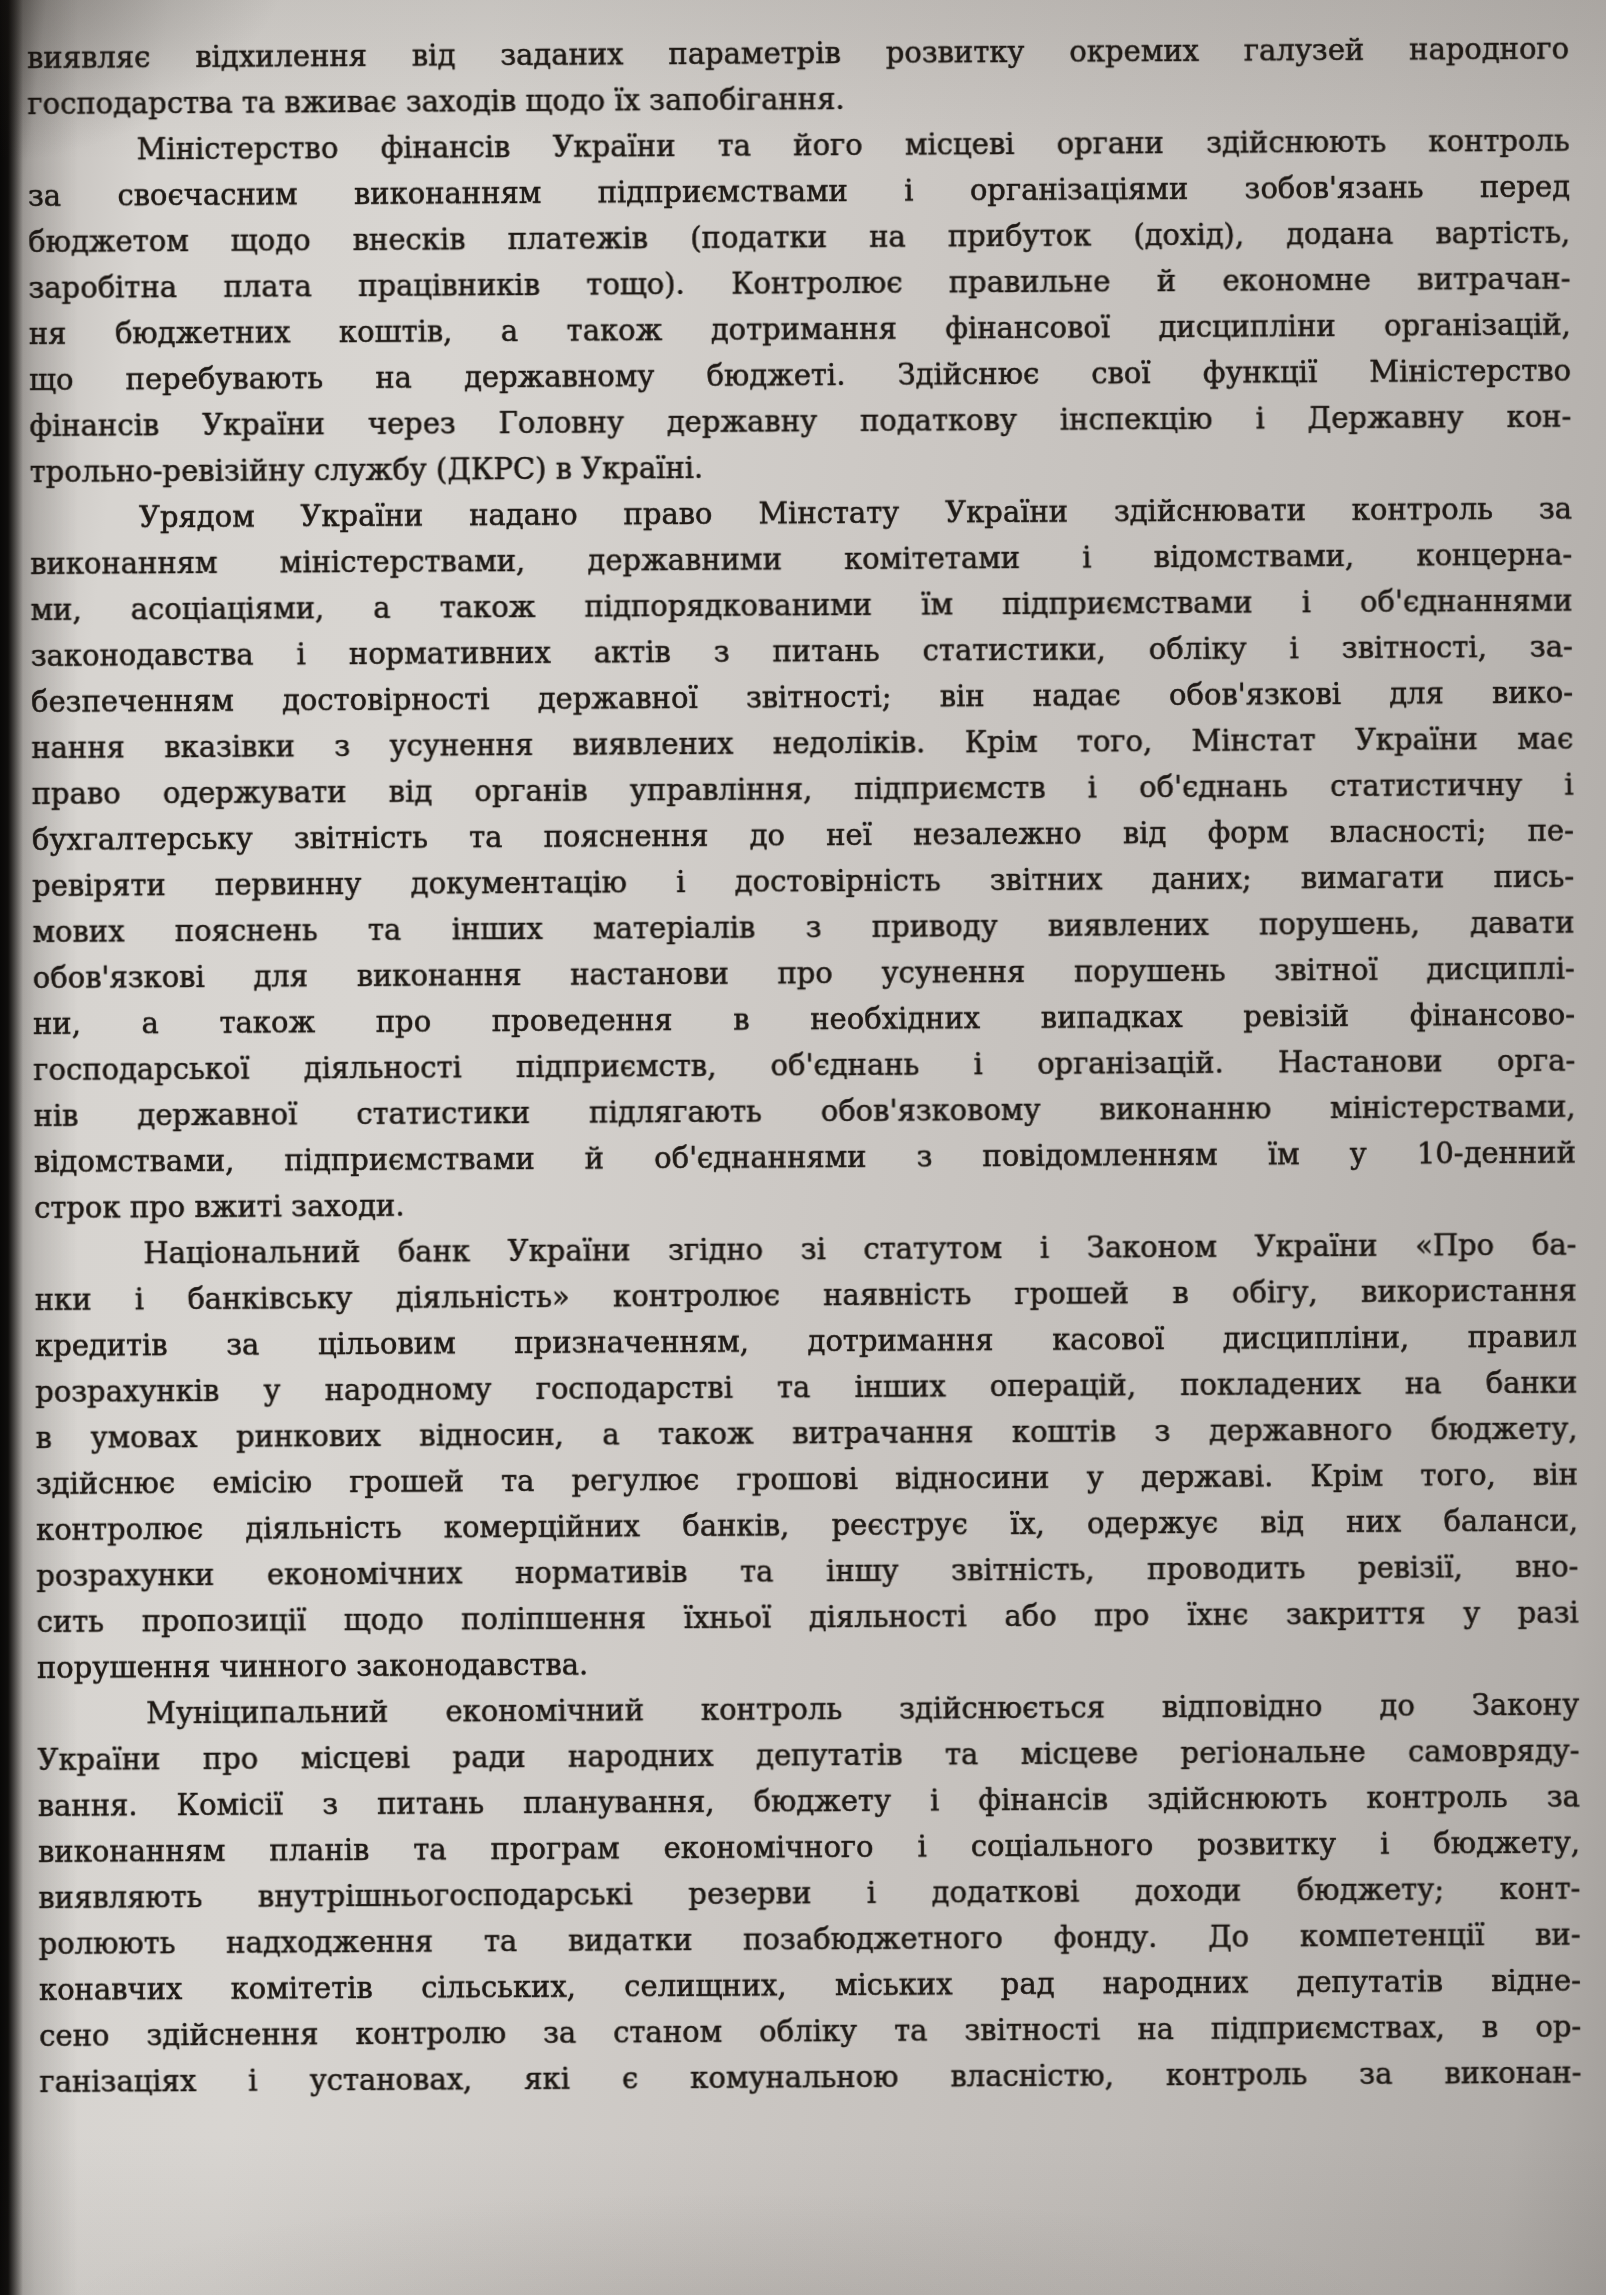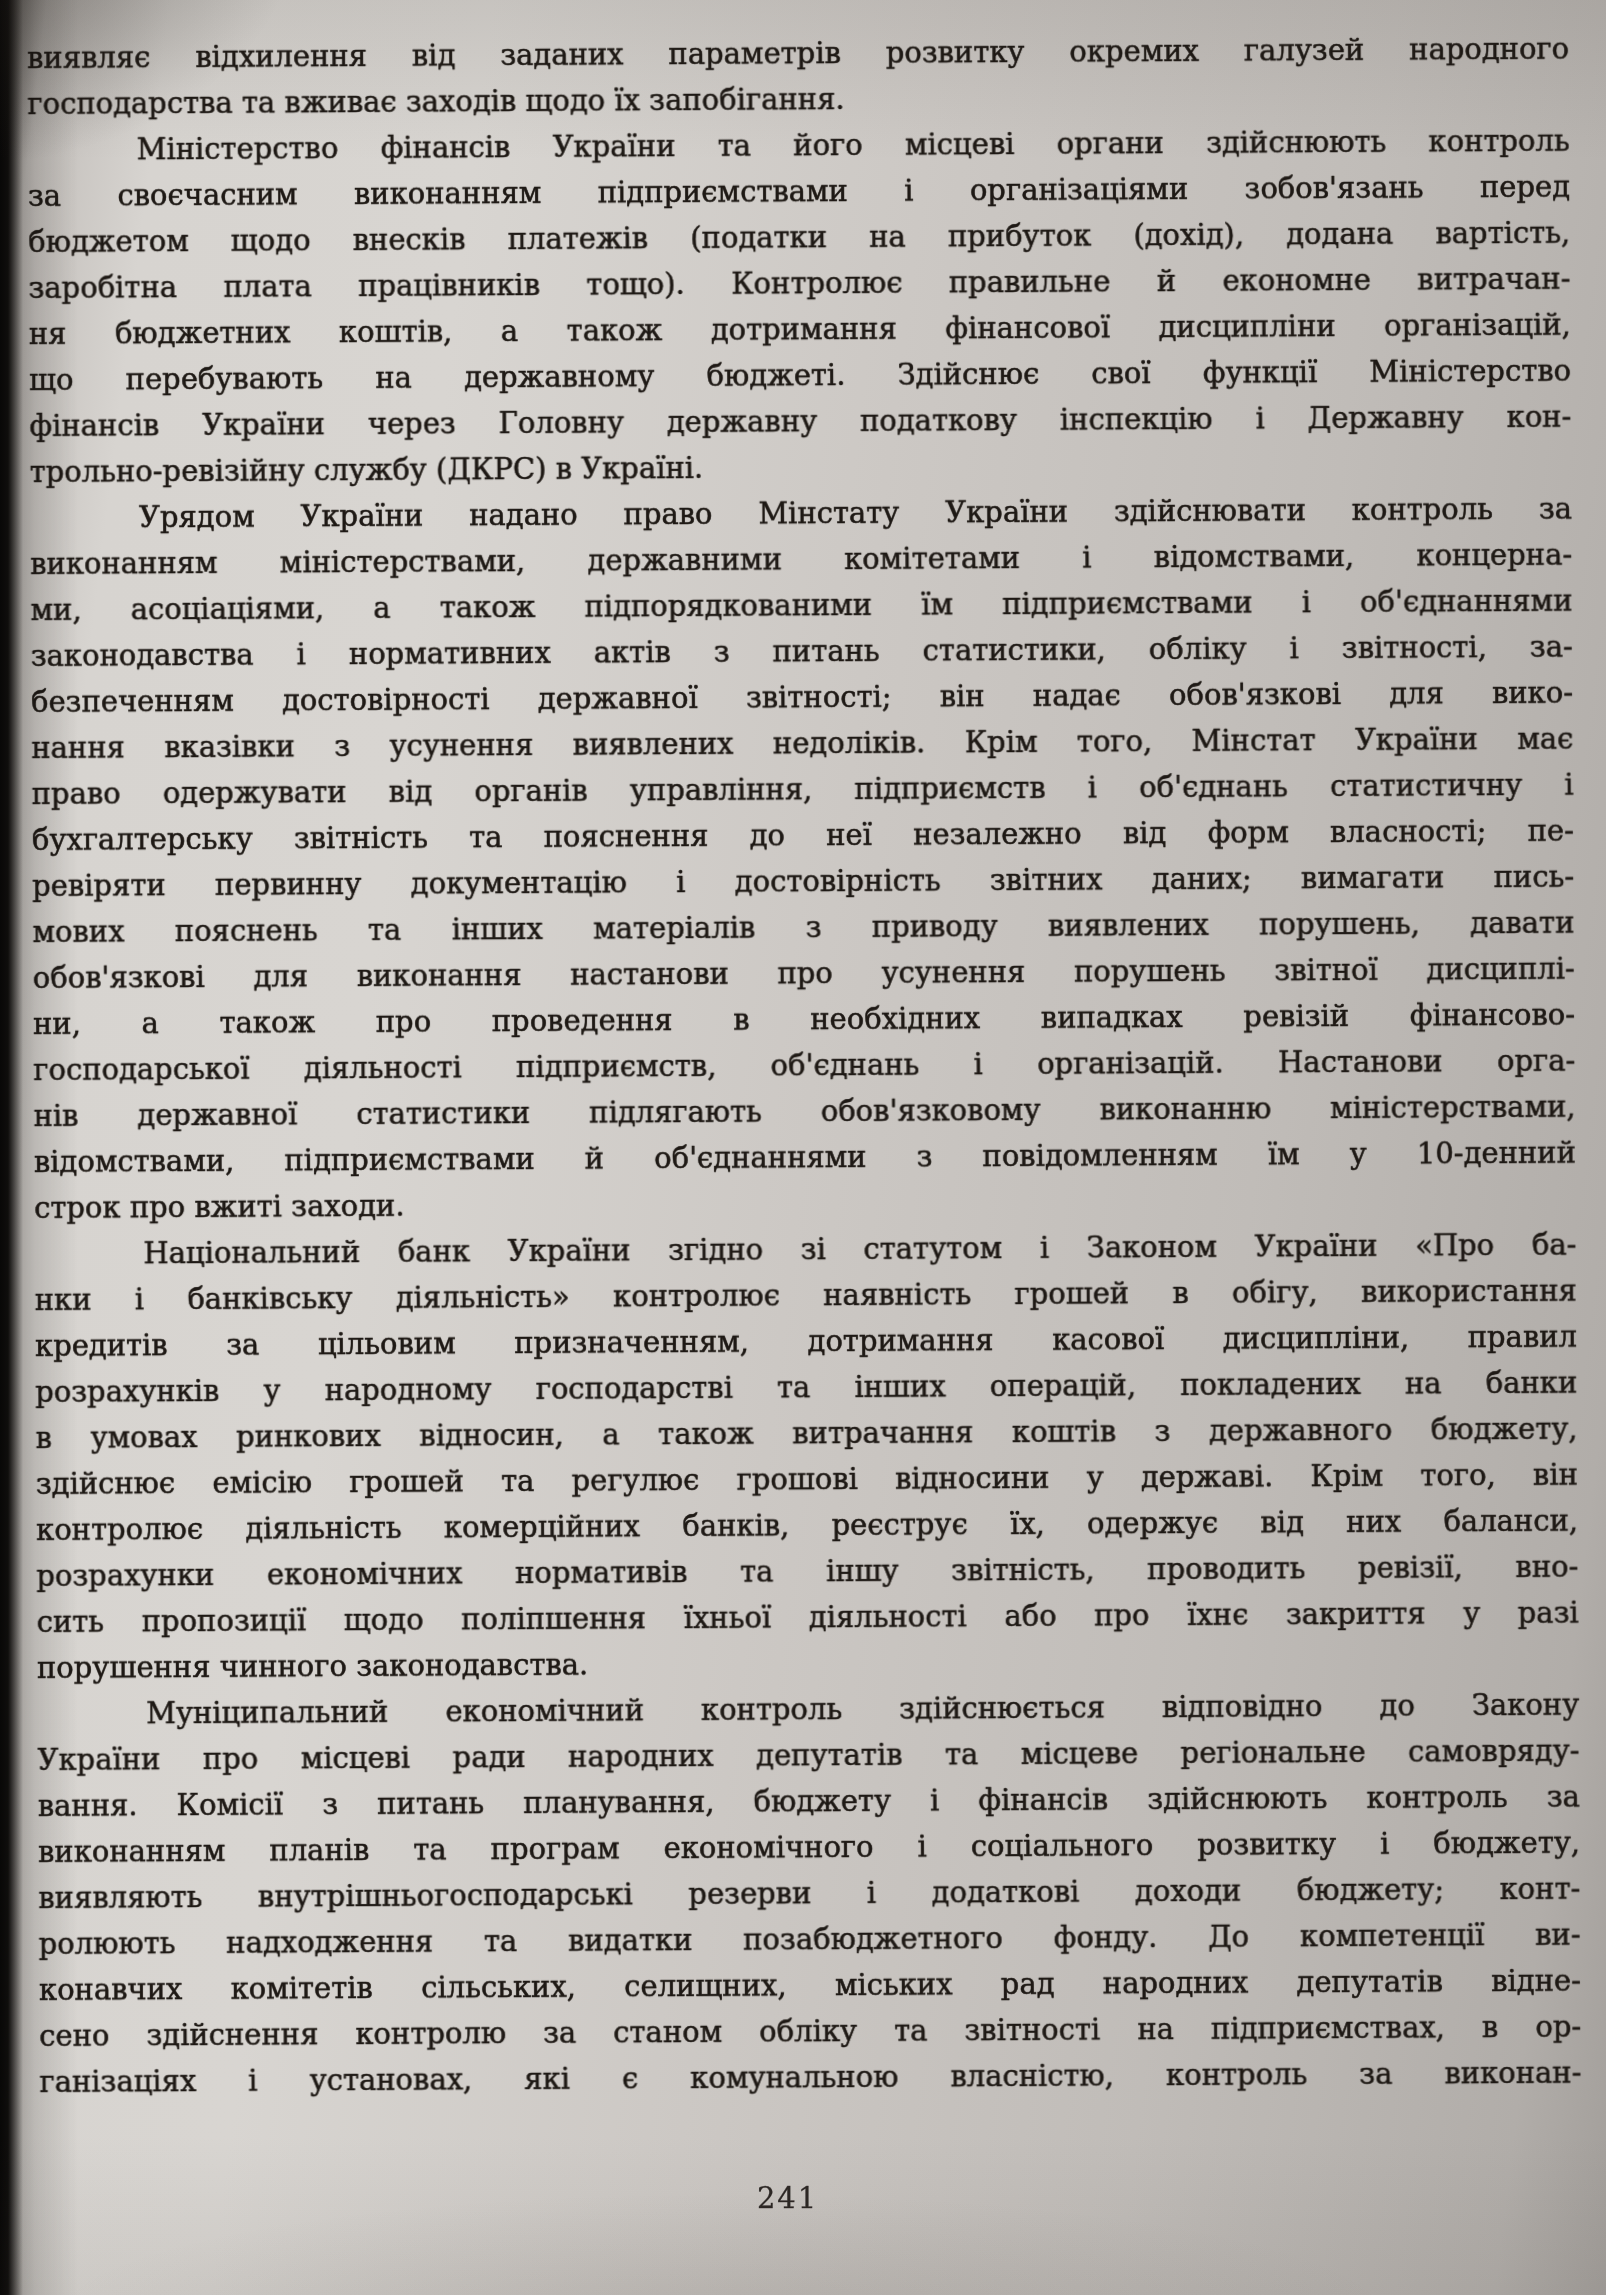--- a/index.html
+++ b/index.html
@@ -116,18 +116,17 @@
       <div class="line indent">Муніципальний економічний контроль здійснюється відповідно до Закону</div>
       <div class="line">України про місцеві ради народних депутатів та місцеве регіональне самовряду-</div>
       <div class="line">вання. Комісії з питань планування, бюджету і фінансів здійснюють контроль за</div>
       <div class="line">виконанням планів та програм економічного і соціального розвитку і бюджету,</div>
       <div class="line">виявляють внутрішньогосподарські резерви і додаткові доходи бюджету; конт-</div>
       <div class="line">ролюють надходження та видатки позабюджетного фонду. До компетенції ви-</div>
       <div class="line">конавчих комітетів сільських, селищних, міських рад народних депутатів відне-</div>
       <div class="line">сено здійснення контролю за станом обліку та звітності на підприємствах, в ор-</div>
       <div class="line">ганізаціях і установах, які є комунальною власністю, контроль за виконан-</div>
     </div>
-  <div class="footer">241</div>
   <div class="spine-shadow"></div>
   <div class="black-bar"></div>
   <div class="vignette"></div>
 </div>
 
 
 </body></html>

